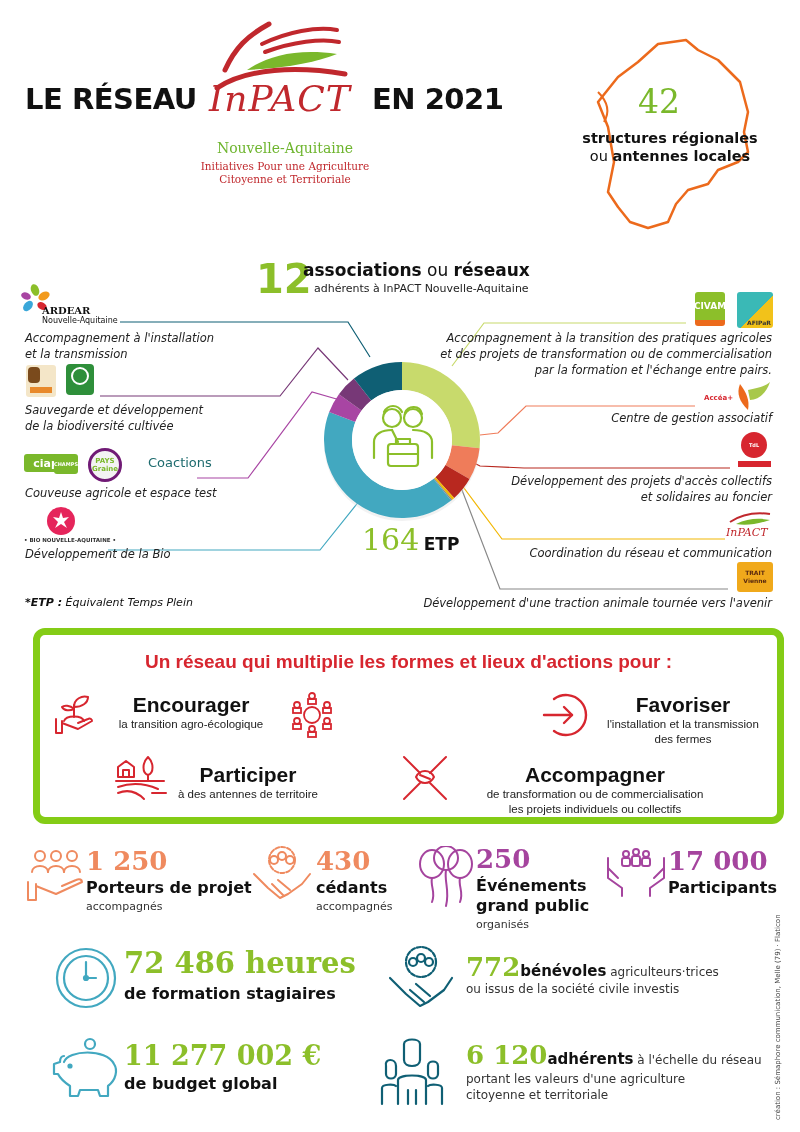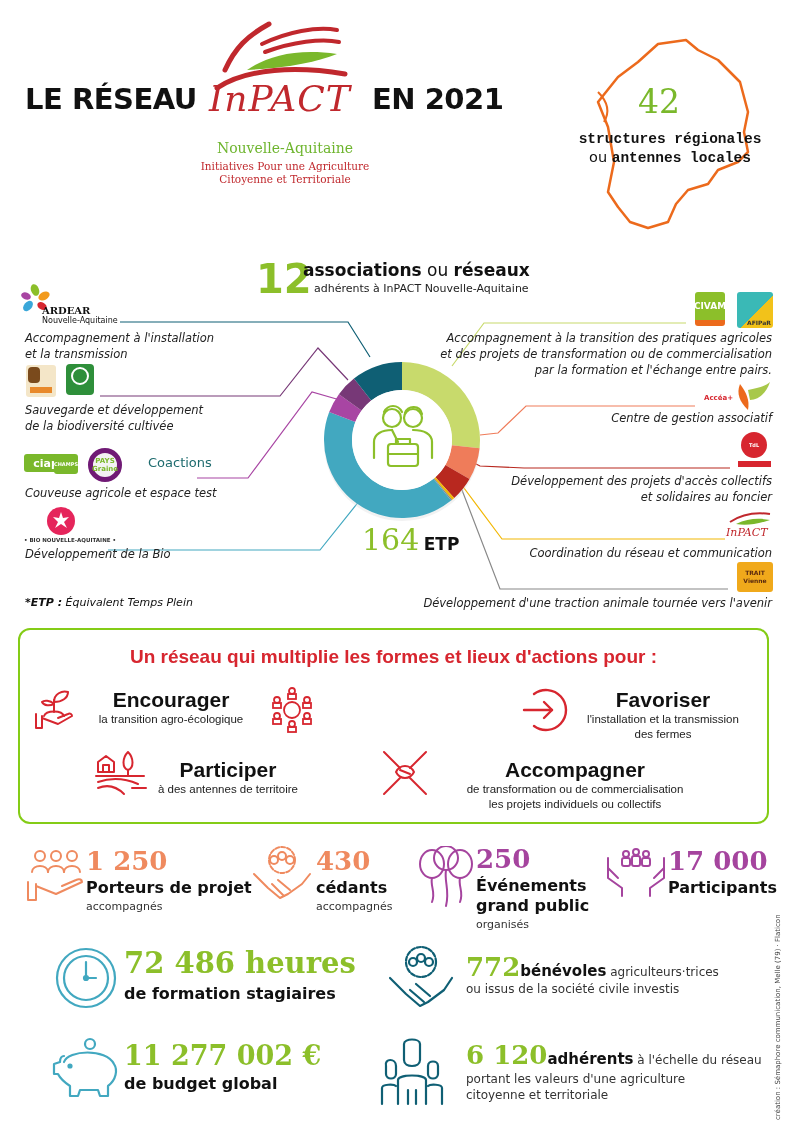--- a/index.html
+++ b/index.html
@@ -8,40 +8,40 @@
   .abs { position: absolute; }
 
   
   .title-left, .title-right { font-family: "DejaVu Sans", sans-serif; font-weight: bold; font-size: 29px; color: #111; letter-spacing: -0.5px; }
   .logo-word { font-family: "DejaVu Serif", serif; font-style: italic; font-size: 36px; color: #c0282d; letter-spacing: 1px; }
   .logo-sub1 { font-family: "DejaVu Serif", serif; font-size: 14px; color: #6eb52e; text-align: center; }
   .logo-sub2 { font-family: "DejaVu Serif", serif; font-size: 10.5px; color: #c0282d; text-align: center; line-height: 13px; }
 
   .map-num { font-family: "DejaVu Serif", serif; font-size: 33px; color: #7ab82b; }
   .map-text { font-family: "DejaVu Sans", sans-serif; font-size: 14.5px; text-align: center; line-height: 18px; color: #111; }
-  .map-text b { font-weight: bold; font-family: Liberation Mono, monospace; }
+  .map-text b { font-weight: bold; }
 
   
   .assoc-num { font-family: "DejaVu Sans", sans-serif; font-size: 40px; font-weight: bold; color: #8cbf2a; }
   .assoc-title { font-family: "DejaVu Sans", sans-serif; font-size: 17px; color: #111; }
   .assoc-title b { font-weight: bold; }
   .assoc-sub { font-family: "DejaVu Sans", sans-serif; font-size: 11px; color: #222; }
 
   .desc { font-family: "DejaVu Sans", sans-serif; font-style: italic; font-size: 11.5px; color: #222; line-height: 16px; }
   .desc.right { text-align: right; }
 
   .logo-box { position: absolute; border-radius: 3px; display: flex; align-items: center; justify-content: center; font-family: "DejaVu Sans", sans-serif; font-weight: bold; color: #fff; }
 
   .etp-num { font-family: "DejaVu Serif", serif; font-size: 30px; color: #8cbf2a; }
   .etp-label { font-family: "DejaVu Sans", sans-serif; font-size: 17px; font-weight: bold; color: #111; }
   .footnote { font-family: "DejaVu Sans", sans-serif; font-size: 11px; font-style: italic; color: #111; }
   .footnote b { font-weight: bold; }
 
   
-  .red-box { position: absolute; left: 18px; top: 628px; width: 751px; height: 196px; border: 2px solid #84cc16; border-radius: 12px; }
+  .red-box { position: absolute; left: 33px; top: 628px; width: 751px; height: 196px; border: 7px solid #84cc16; border-radius: 12px; }
   .red-title { position: absolute; left: 0; right: 0; top: 16px; text-align: center; font-family: "Liberation Sans", sans-serif; font-weight: bold; font-size: 19px; color: #d7262f; }
   .act { position: absolute; text-align: center; }
   .act-title { font-family: "Liberation Sans", sans-serif; font-weight: bold; font-size: 21px; color: #111; line-height: 24px; }
   .act-sub { font-family: "Liberation Sans", sans-serif; font-size: 11.5px; color: #222; line-height: 15px; }
 
   
   .stat-num { font-family: "DejaVu Serif", serif; font-weight: bold; }
   .stat-bold { font-family: "DejaVu Sans", sans-serif; font-weight: bold; color: #111; }
   .stat-small { font-family: "DejaVu Sans", sans-serif; font-size: 11px; color: #333; }
   .credit { position: absolute; left: 774px; top: 1120px; transform: rotate(-90deg); transform-origin: left top; font-family: "DejaVu Sans", sans-serif; font-size: 7px; color: #444; white-space: nowrap; }
@@ -151,21 +151,21 @@
 <div class="abs" style="left:66px; top:364px; width:28px; height:31px; background:#2e8f3a; border-radius:4px;">
   <div style="position:absolute; left:5px; top:3px; width:18px; height:18px; border-radius:50%; border:2px solid #fff;"></div>
 </div>
 <div class="abs desc" style="left:25px; top:402px;">
   <div>Sauvegarde et développement</div>
   <div>de la biodiversité cultivée</div>
 </div>
 
 <div class="logo-box" style="left:24px; top:454px; width:44px; height:18px; background:#7ab82b; font-size:11px;">ciap</div>
 <div class="logo-box" style="left:54px; top:454px; width:24px; height:20px; background:#7ab82b; font-size:5px;">CHAMPS</div>
-<div class="logo-box" style="left:88px; top:448px; width:34px; height:34px; background:#f3f3f3; border:5px solid #701a75; border-radius:50%; color:#7ab82b; font-size:7px; text-align:center;">PAYS Graine</div>
+<div class="logo-box" style="left:88px; top:448px; width:34px; height:34px; background:#f3f3f3; border:3px solid #701a75; border-radius:50%; color:#7ab82b; font-size:7px; text-align:center;">PAYS Graine</div>
 <div class="abs" style="left:132px; top:455px; font-family:'DejaVu Sans',sans-serif; font-size:13px; color:#1e6b6e;margin-left:16px;">Coactions</div>
 <div class="abs desc" style="left:25px; top:485px;">Couveuse agricole et espace test</div>
 
 <svg class="abs" width="30" height="30" viewBox="0 0 30 30" style="left:46px; top:506px;">
   <circle cx="15" cy="15" r="14" fill="#e5255b"></circle>
   <path d="M15 6 L17 12 L23 11 L18 16 L21 22 L15 18 L9 22 L12 16 L7 11 L13 12 Z" fill="#fff"></path>
 </svg>
 <div class="abs" style="left:24px; top:537px; font-family:'DejaVu Sans',sans-serif; font-weight:bold; font-size:5.5px; color:#333;">• BIO NOUVELLE-AQUITAINE •</div>
 <div class="abs desc" style="left:25px; top:546px;">Développement de la Bio</div>
 

